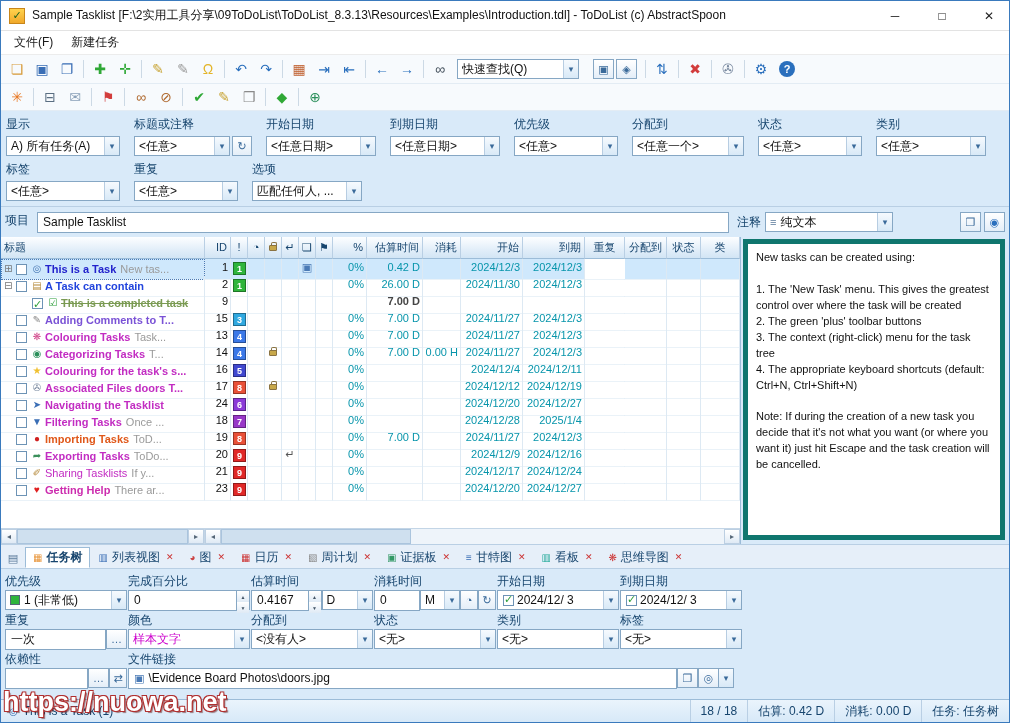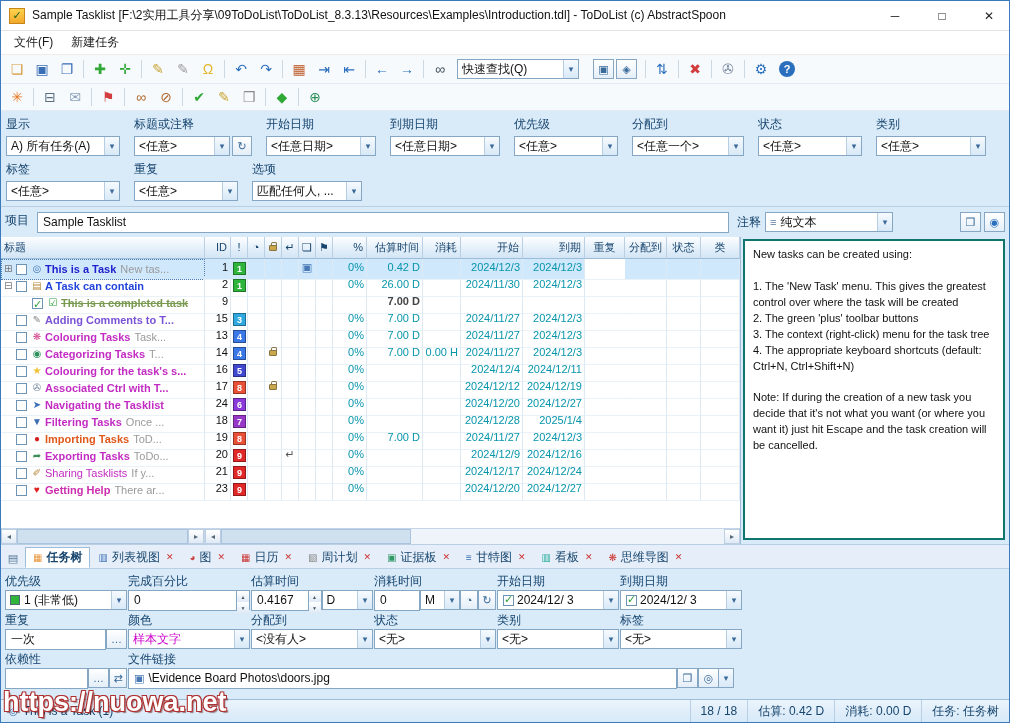--- a/index.html
+++ b/index.html
@@ -80,21 +80,21 @@
   .hscroll { height:16px; border-top:1px solid #c3d5e6; display:flex; background:#eef4fa; flex:none; }
   .sbL { width:204px; display:flex; border-right:1px solid #c3d5e6; }
   .sbR { flex:1; display:flex; }
   .sarr { width:16px; height:15px; border:1px solid #bccfe2; background:linear-gradient(#fff,#dfeaf5); color:#567; display:flex; align-items:center; justify-content:center; font-size:8px; flex:none; }
   .sarrL::after { content:"◂"; } .sarrR::after { content:"▸"; }
   .sthumb { background:#cfe0ef; border:1px solid #aac4dd; height:15px; }
   .strack { flex:1; }
 
   
   .comments-wrap { width:268px; background:#d9eaf9; padding:2px 4px 4px 2px; display:flex; flex:none; }
-  .comments-box { flex:1; background:#fff; border:2px solid #0f766e; padding:6px 8px; font-size:11px; line-height:1.45; color:#111; white-space:pre-wrap; overflow:hidden; }
+  .comments-box { flex:1; background:#fff; border:5px solid #0f766e; padding:6px 8px; font-size:11px; line-height:1.45; color:#111; white-space:pre-wrap; overflow:hidden; }
 
   
   .tabbar { height:24px; background:#e6eff9; border-top:1px solid #b9cfe4; display:flex; align-items:flex-end; padding:2px 2px 0; flex:none; }
   .tabmenu { width:20px; text-align:center; color:#5a7a9a; font-size:11px; margin:0 2px 3px 0; }
   .tab { display:flex; align-items:center; gap:4px; padding:2px 7px 3px; font-size:12px; color:#17456e; border:1px solid transparent; height:21px; white-space:nowrap; }
   .tab.active { background:#fff; border:1px solid #9cbcd8; border-bottom-color:#fff; font-weight:bold; }
   .tabicon { font-size:10px; } .tabclose { color:#c33; font-size:9px; margin-left:2px; }
 
   
   .attrpanel { height:131px; background:#d9eaf9; border-top:1px solid #b9cfe4; padding:4px 4px 2px; flex:none; }
@@ -525,21 +525,21 @@
             <div class="tcell ctr recur c13"></div>
             <div class="tcell c14"></div>
             <div class="tcell c15"></div>
             <div class="tcell c16"></div>
           </div>
           <div class="trow">
             <div class="tcell c0">
               <span class="toggle"></span>
               <span class="cb"></span>
               <span class="ticon" style="color: rgb(122, 138, 160);">✇</span>
-              <span class="ttitle" style="color: rgb(194, 44, 194); font-weight: bold;">Associated Ctrl with T...</span>
+              <span class="ttitle" style="color: rgb(194, 44, 194); font-weight: bold;">Associated Files doors T...</span>
             </div>
             <div class="tcell num c1">17</div>
             <div class="tcell ctr c2"><span class="pbox" style="background: rgb(232, 80, 56);">8</span></div>
             <div class="tcell ctr c3"></div>
             <div class="tcell ctr c4"><span class="mlock"></span></div>
             <div class="tcell ctr c5"></div>
             <div class="tcell ctr c6"></div>
             <div class="tcell ctr c7"></div>
             <div class="tcell num teal c8">0%</div>
             <div class="tcell num c9 teal"></div>

